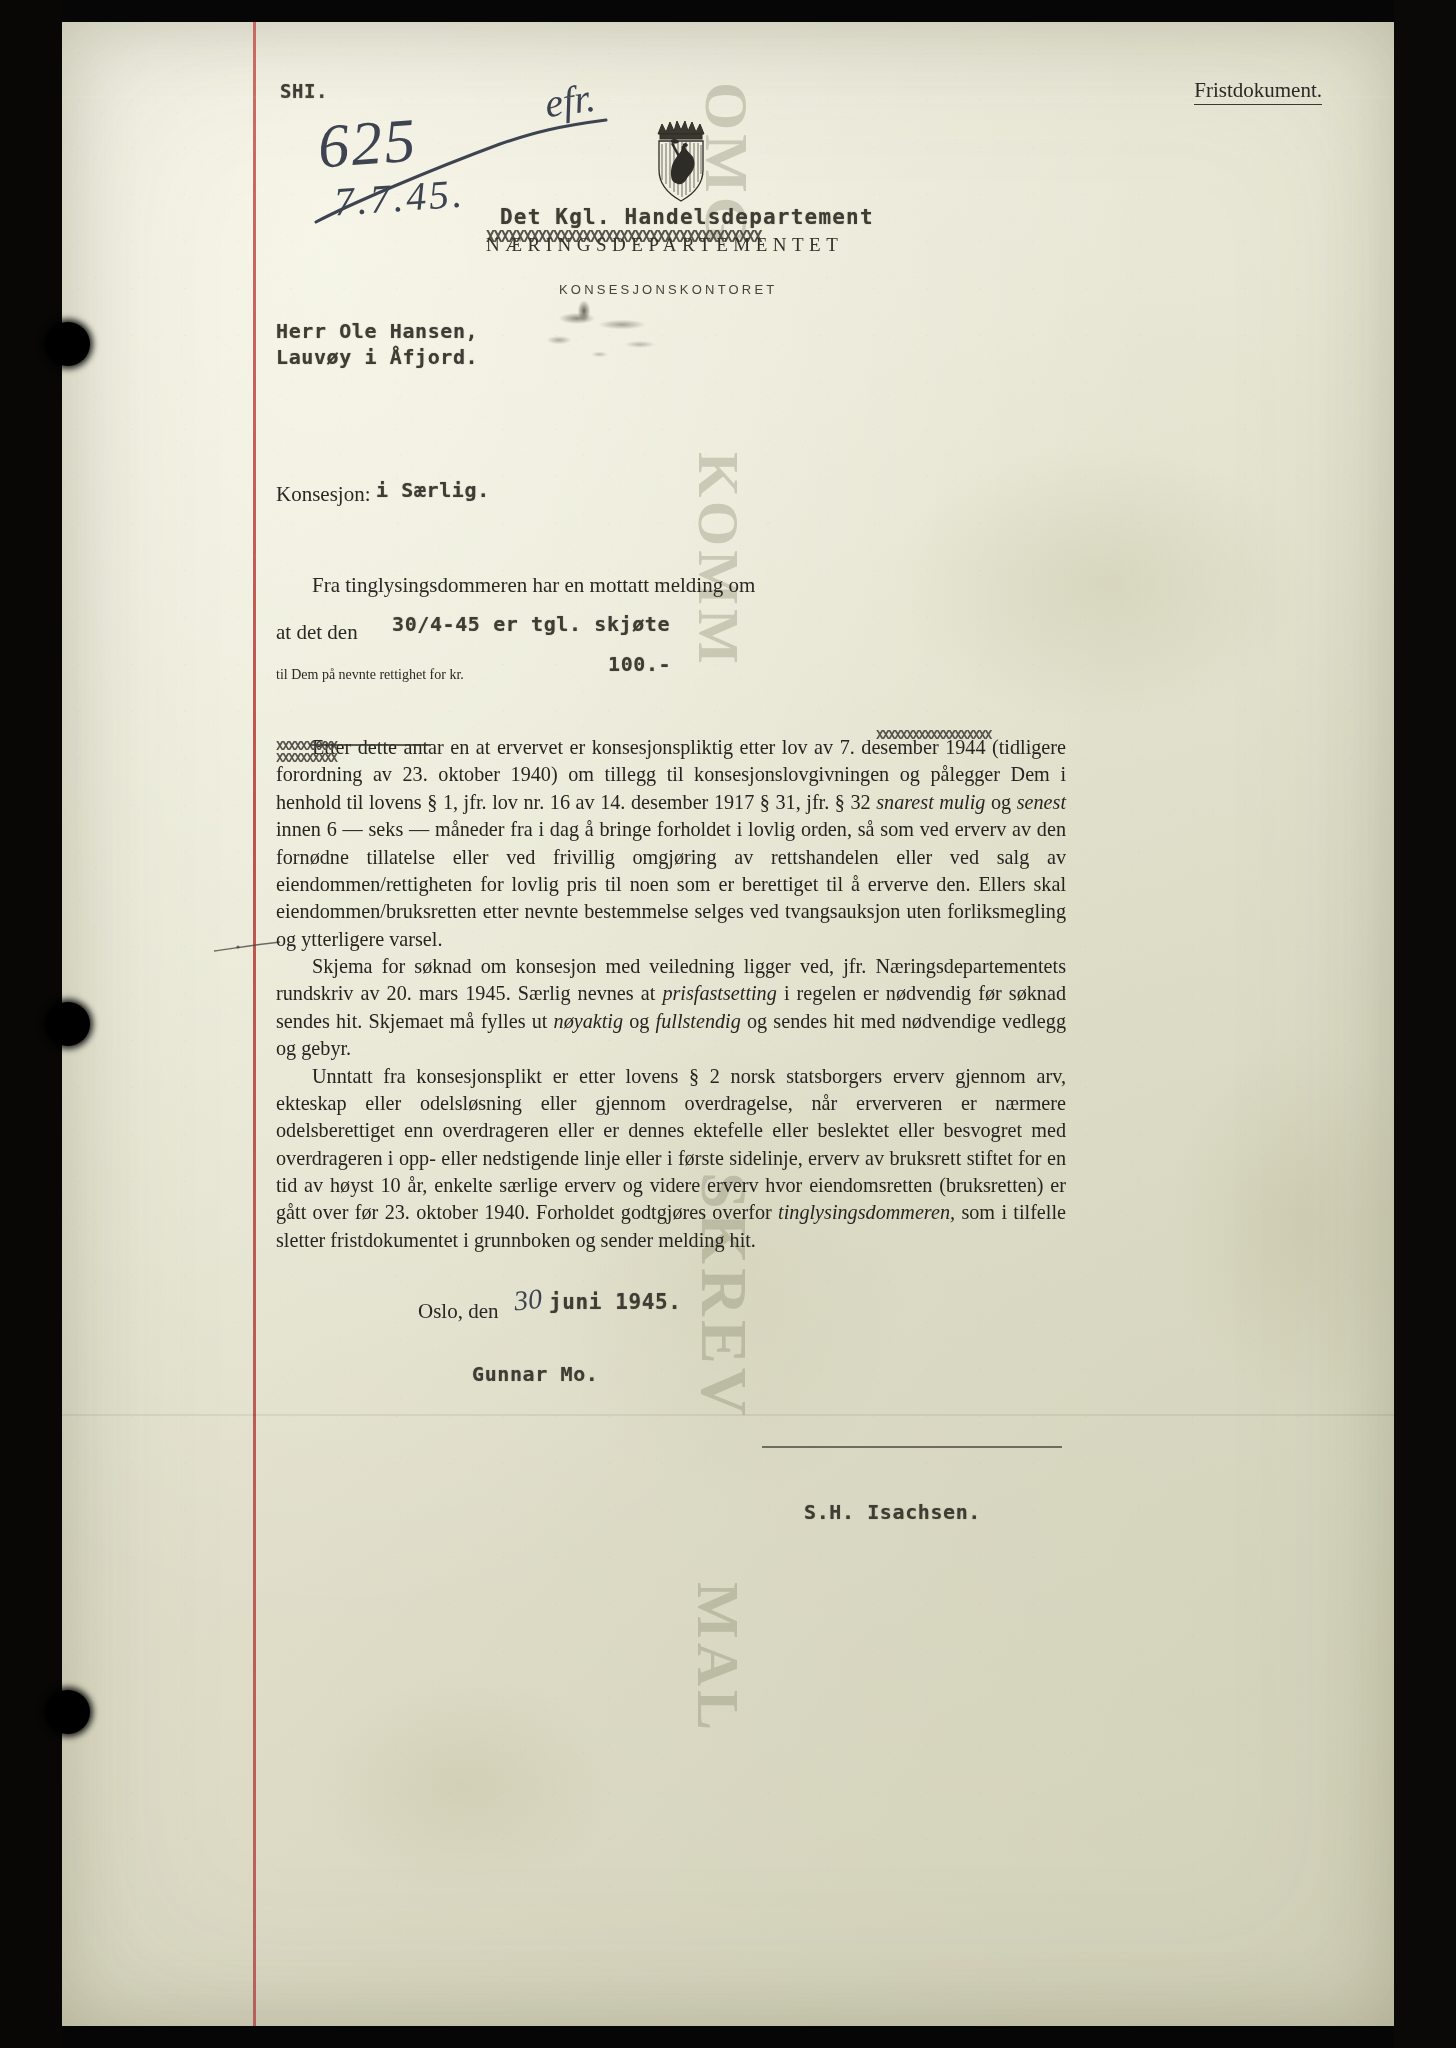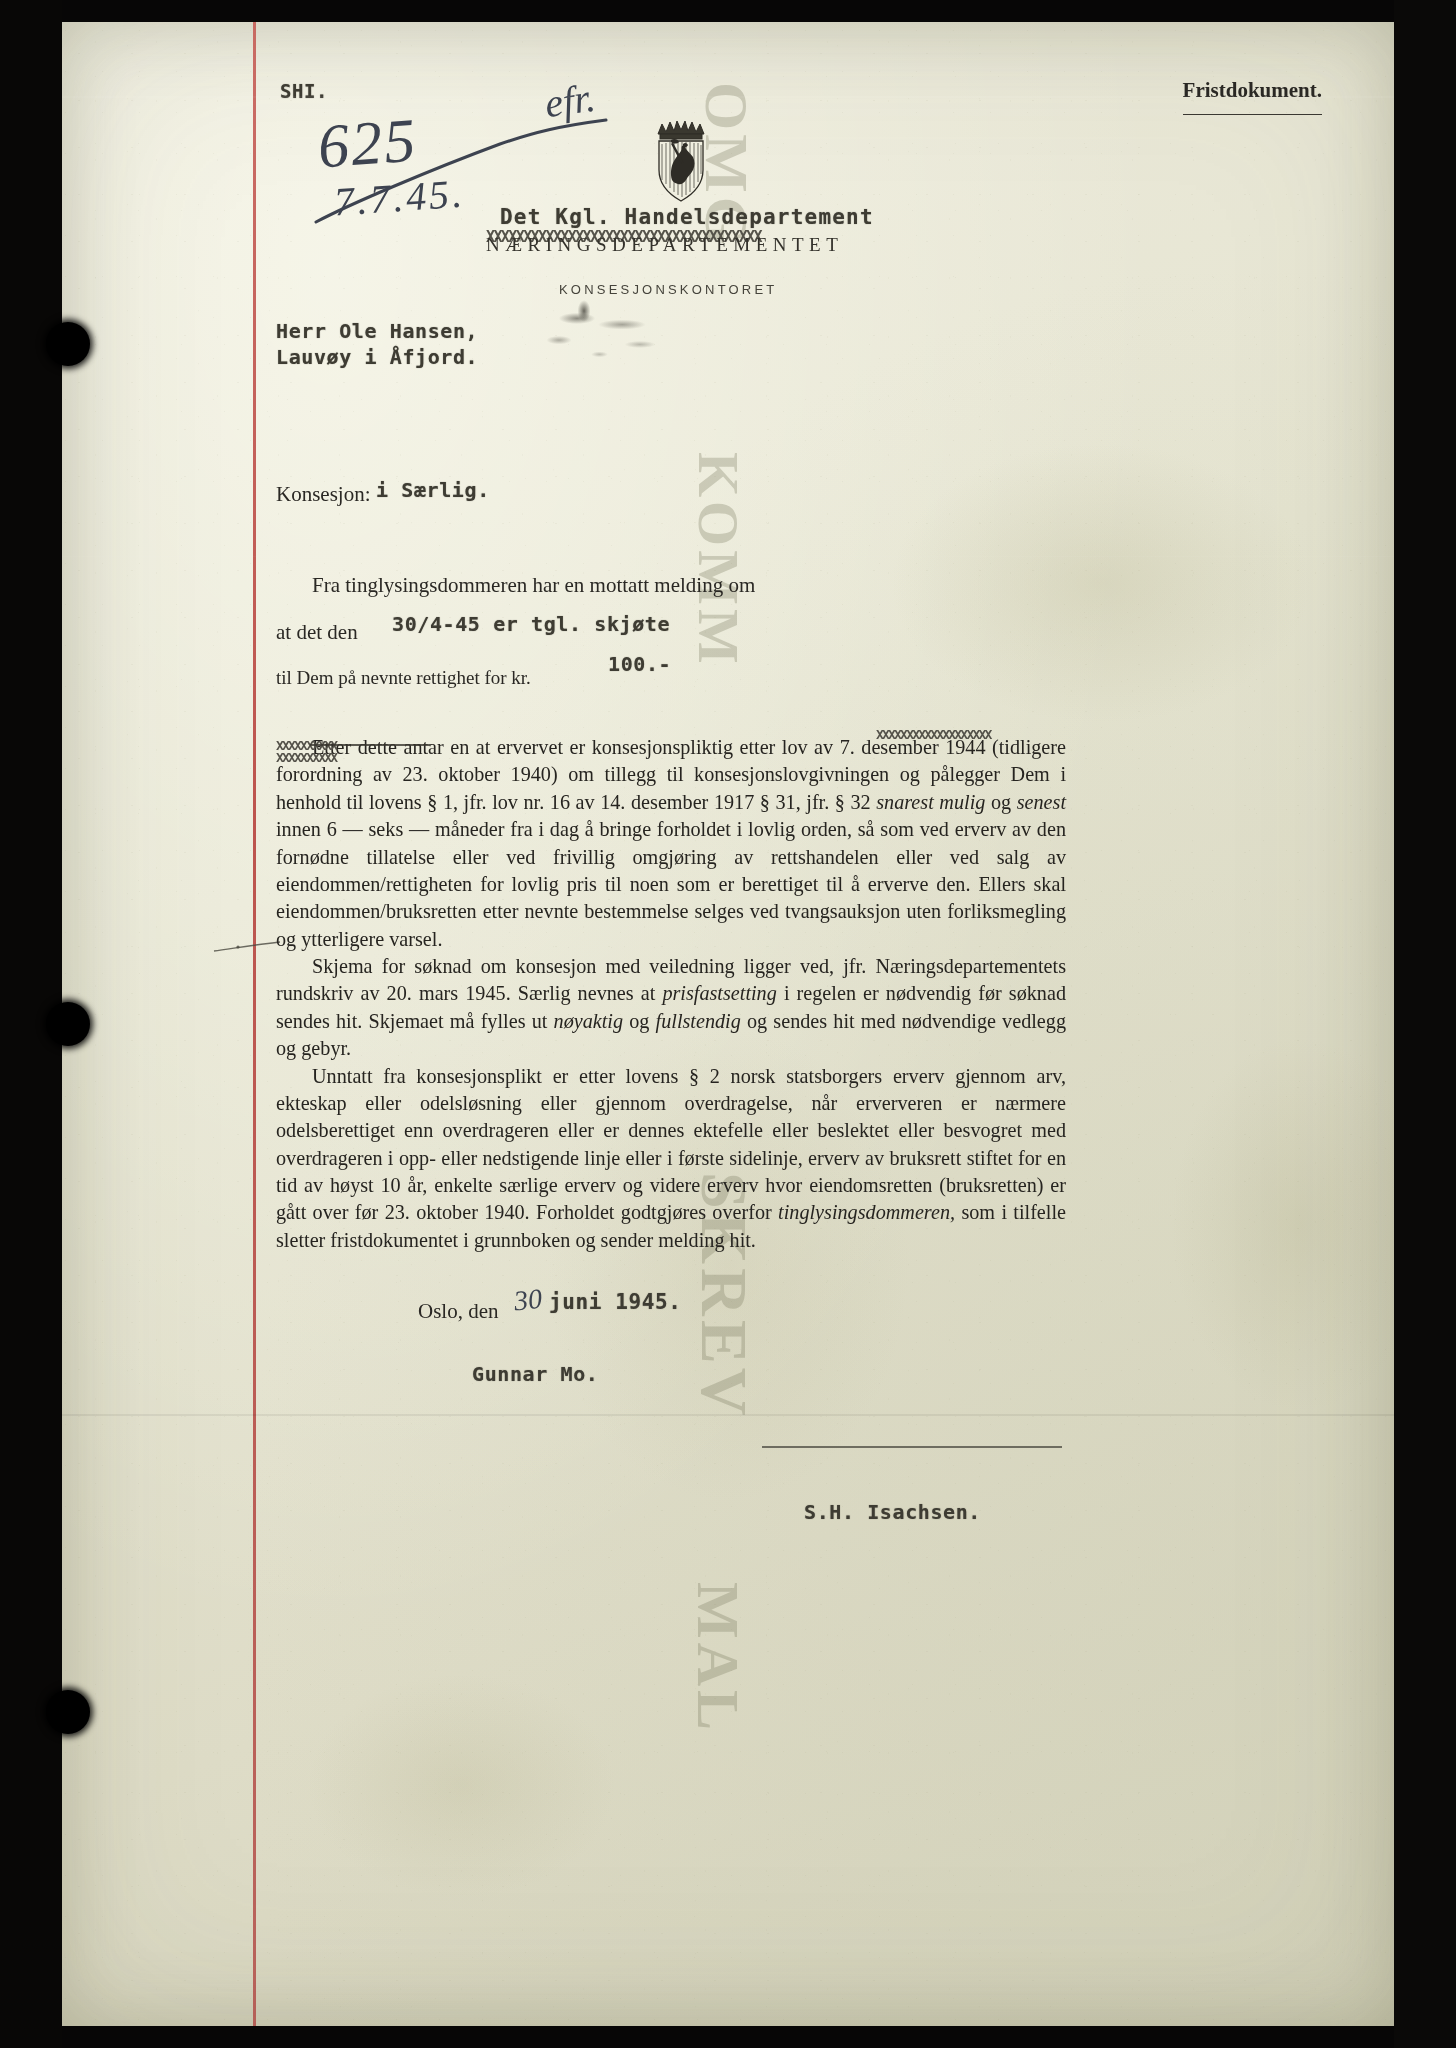--- a/index.html
+++ b/index.html
@@ -57,21 +57,21 @@
   #g4{left:690px;top:1560px;font-size:60px;transform:rotate(90deg);transform-origin:left top;}
 
   
   .tw{font-family:"DejaVu Sans Mono",monospace;color:#3e3c33;letter-spacing:.6px;
       font-weight:700;text-shadow:0 0 1.1px rgba(62,60,51,.55);}
   .serif{font-family:"Liberation Serif",serif;color:#2a2824;}
   .hand{font-family:"Liberation Serif",serif;font-style:italic;color:#3b3f49;font-weight:400;}
 
   
   #frist{position:absolute;right:72px;top:56px;font-size:21px;}
-  #frist .u{border-bottom:1.6px solid #3a3832;padding-bottom:12px;font-weight:bold;}
+  #frist .u{border-bottom:1.6px solid #3a3832;padding-bottom:2px;}
 
   
   #shi{position:absolute;left:218px;top:58px;font-size:19px;}
 
   
   #hw625{position:absolute;left:256px;top:86px;font-size:62px;letter-spacing:2px;
          transform:rotate(-4deg);color:#3d4350;}
   #hwdate{position:absolute;left:272px;top:152px;font-size:40px;letter-spacing:3px;
           transform:rotate(-4deg);color:#3d4350;}
   #hwefr{position:absolute;left:483px;top:55px;font-size:40px;transform:rotate(-8deg);color:#3d4350;}
@@ -107,21 +107,21 @@
   #rcp{position:absolute;left:214px;top:296px;font-size:20px;line-height:1.30;}
 
   
   #konsLbl{position:absolute;left:214px;top:460px;font-size:21px;}
   #konsVal{position:absolute;left:314px;top:455px;font-size:20px;line-height:1.32;}
 
   
   #m1{position:absolute;left:250px;top:551px;font-size:21px;}
   #m2{position:absolute;left:214px;top:598px;font-size:21px;}
   #m2v{position:absolute;left:330px;top:590px;font-size:20px;}
-  #m3{position:absolute;left:214px;top:645px;font-size:19px;}
+  #m3{position:absolute;left:214px;top:645px;font-size:14px;}
   #m3v{position:absolute;left:546px;top:630px;font-size:20px;}
 
   
   #body{position:absolute;left:214px;top:712px;width:790px;font-size:20.2px;line-height:1.355;
         text-align:justify;color:#262420;}
   #body p{margin:0;text-indent:36px;}
   #body i{font-style:italic;}
 
   
   #bodyXa{position:absolute;left:214px;top:716px;font-size:13px;letter-spacing:-1.8px;

